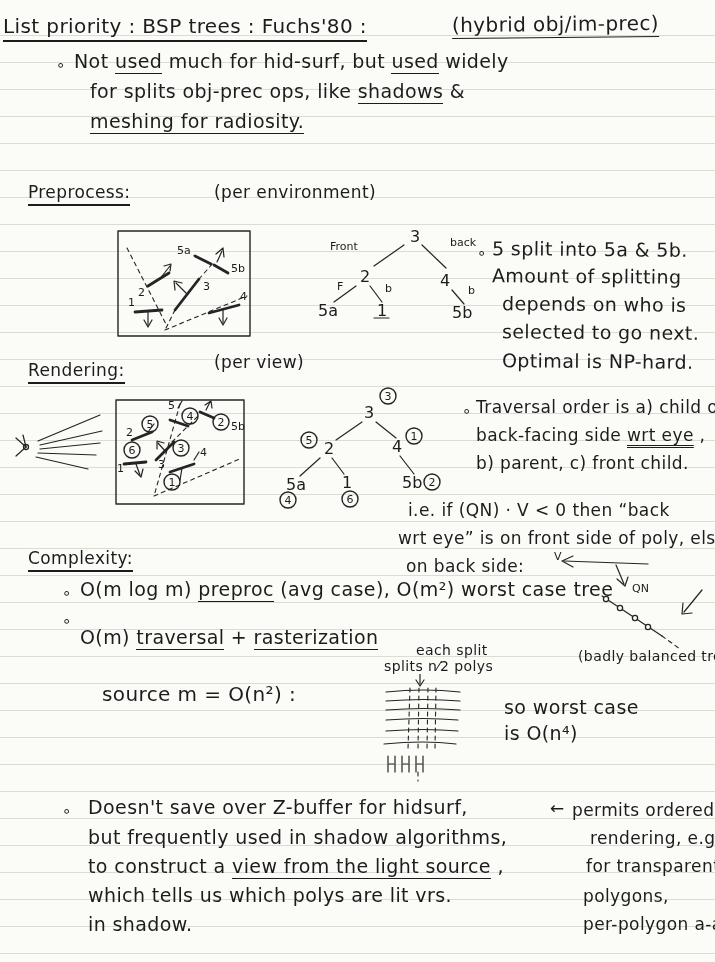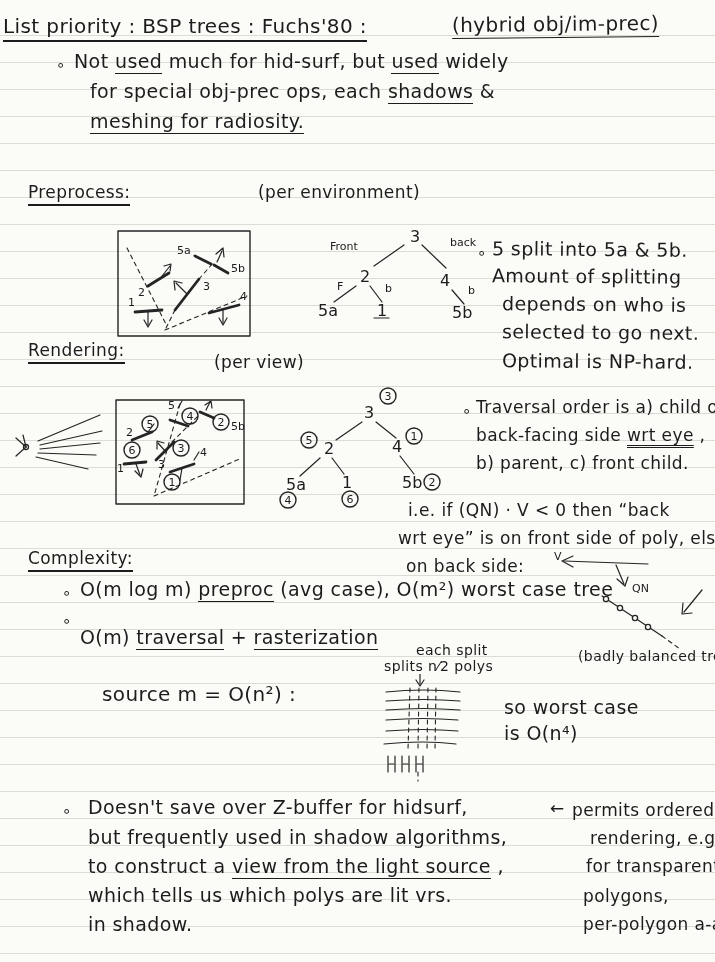--- a/index.html
+++ b/index.html
@@ -52,30 +52,30 @@
   </div>
   <div class="abs hw h1 tilt1" style="left:452px;top:12px;">
     <span class="u">(hybrid obj/im-prec)</span>
   </div>
 
   <span class="abs hw bullet" style="left:56px;top:56px;">∘</span>
   <div class="abs hw body" style="left:74px;top:50px;">
     <span>Not </span><span class="u">used</span><span> much for hid-surf, but </span><span class="u">used</span><span> widely</span>
   </div>
   <div class="abs hw body" style="left:90px;top:80px;">
-    <span>for special obj-prec ops, each </span><span class="u">shadows</span><span> &amp;</span>
+    <span>for splits obj-prec ops, like </span><span class="u">shadows</span><span> &amp;</span>
   </div>
   <div class="abs hw body" style="left:90px;top:110px;">
     <span class="u">meshing for radiosity.</span>
   </div>
 
   <div class="abs hw h2" style="left:28px;top:182px;">
     <span class="u2">Preprocess:</span>
   </div>
-  <div class="abs hw h2" style="left:214px;top:182px;margin-left:44px;">(per environment)</div>
+  <div class="abs hw h2" style="left:214px;top:182px;">(per environment)</div>
 
   <svg class="abs" style="left:115px;top:226px;" width="140" height="115" viewBox="0 0 140 115">
     <rect x="3" y="5" width="132" height="105"></rect>
     <line class="dash" x1="12" y1="22" x2="52" y2="100"></line>
     <line class="dash" x1="84" y1="53" x2="99" y2="36"></line>
     <line class="dash" x1="60" y1="84" x2="50" y2="104"></line>
     <line class="dash" x1="50" y1="104" x2="132" y2="70"></line>
 
     <line class="seg" x1="20" y1="86" x2="47" y2="84"></line>
     <line class="thin" x1="33" y1="86" x2="33" y2="99"></line>
@@ -125,21 +125,21 @@
     <text class="tn" x="140" y="94">5b</text>
   </svg>
 
   <span class="abs hw bullet" style="left:477px;top:244px;">∘</span>
   <div class="abs hw body tilt2" style="left:492px;top:238px;">5 split into 5a &amp; 5b.</div>
   <div class="abs hw body tilt2" style="left:492px;top:265px;">Amount of splitting</div>
   <div class="abs hw body tilt2" style="left:502px;top:293px;">depends on who is</div>
   <div class="abs hw body tilt2" style="left:502px;top:321px;">selected to go next.</div>
   <div class="abs hw body tilt2" style="left:502px;top:350px;">Optimal is NP-hard.</div>
 
-  <div class="abs hw h2" style="left:28px;top:340px;">
+  <div class="abs hw h2" style="left:28px;top:360px;">
     <span class="u2">Rendering:</span>
   </div>
   <div class="abs hw h2" style="left:214px;top:352px;">(per view)</div>
 
   <svg class="abs" style="left:8px;top:405px;" width="100" height="80" viewBox="0 0 100 80">
     <circle class="dot" cx="18" cy="42" r="2.5"></circle>
     <line class="thin" x1="18" y1="42" x2="8" y2="33"></line>
     <line class="thin" x1="18" y1="42" x2="8" y2="51"></line>
     <line class="thin" x1="18" y1="42" x2="15" y2="30"></line>
     <line class="thin" x1="30" y1="36" x2="92" y2="10"></line>

